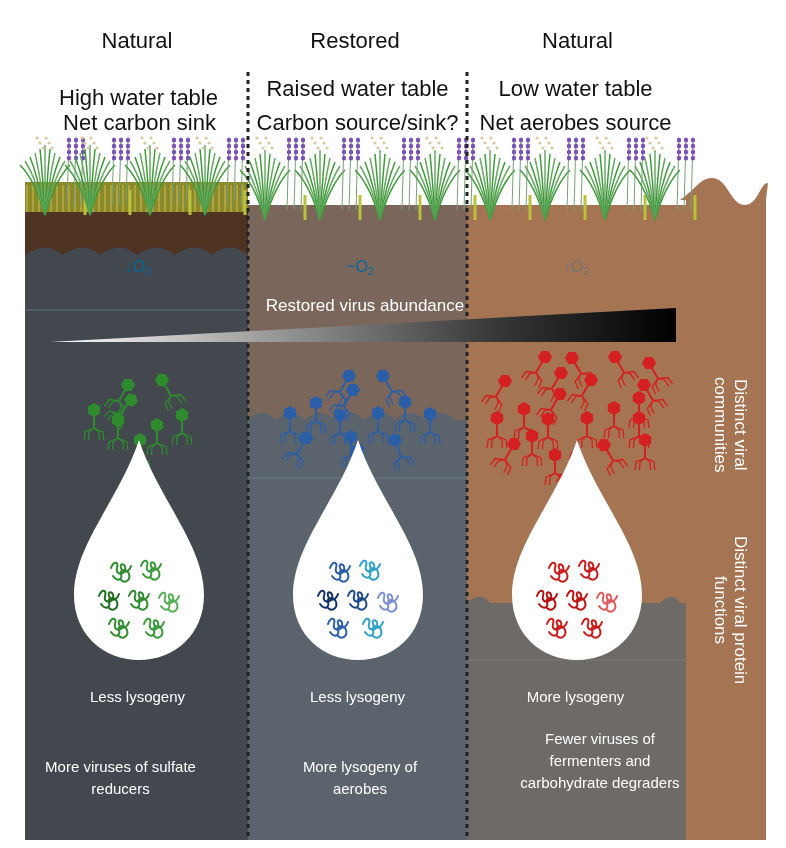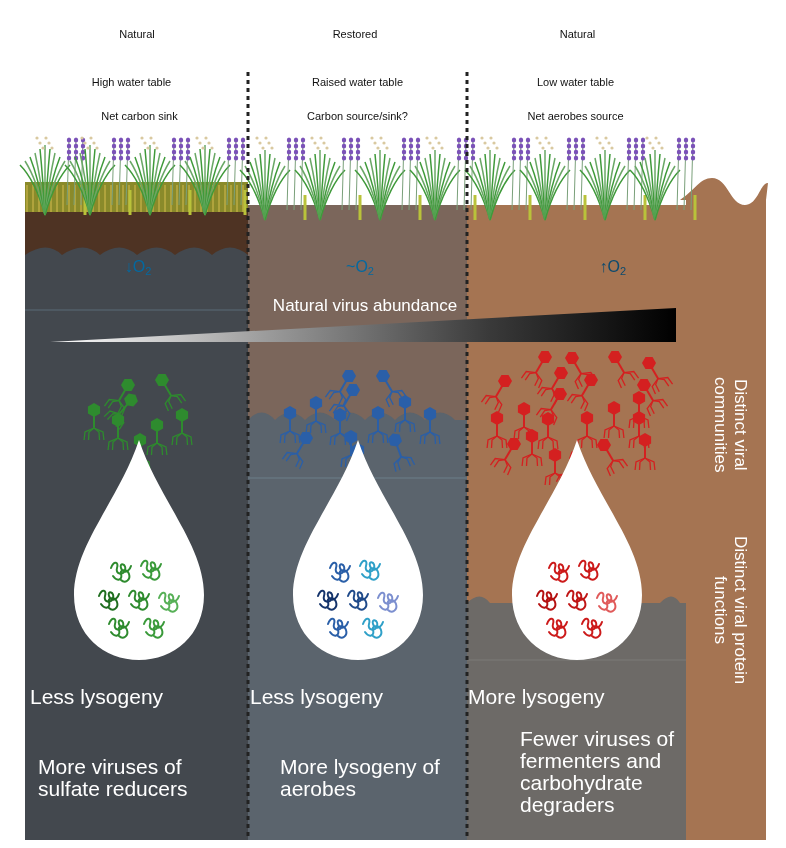--- a/index.html
+++ b/index.html
@@ -1,24 +1,24 @@
 <!DOCTYPE html>
 <html><head>
 <meta charset="utf-8">
 <style>
   html, body { margin:0; padding:0; background:#ffffff; }
   body { width:786px; height:848px; position:relative; overflow:hidden; font-family:"Liberation Sans", "DejaVu Sans", sans-serif; }
   .abs { position:absolute; }
-  .hdr { position:absolute; text-align:center; color:#111; font-size:11px; }
+  .hdr { position:absolute; text-align:center; color:#111; font-size:22px; }
   .col-title { top:28px; }
   .sub1 { top:76px; }
   .sub2 { top:110px; }
   .o2 { position:absolute; top:258px; font-size:16px; text-align:center; width:100px; }
   .o2 sub { font-size:11px; vertical-align:-3px; }
-  .label-w { position:absolute; color:#fff; text-align:left; font-size:21px; line-height:22px; }
+  .label-w { position:absolute; color:#fff; text-align:center; font-size:15px; line-height:22px; }
   .vert { position:absolute; color:#fff; font-size:17px; line-height:20px; writing-mode:vertical-rl; text-align:center; }
   svg { position:absolute; left:0; top:0; }
 </style>
 </head>
 <body>
 
 <svg width="786" height="848" viewBox="0 0 786 848">
   <defs>
     <linearGradient id="wedgeGrad" x1="0" x2="1" y1="0" y2="0">
       <stop offset="0" stop-color="#ffffff"></stop>
@@ -928,33 +928,33 @@
           <path d="M-10 -4 c3 -8 8 -6 6 0 c-2 6 6 8 8 2 c2 -6 -6 -8 -4 -2 c2 6 8 4 10 -2 M-8 4 c4 6 10 4 8 -2 c-2 -4 6 -6 8 0 c2 6 -4 10 -8 6" stroke="#cc1a1a" stroke-width="2" fill="none" stroke-linecap="round"></path>
         </g>
       </g>
     </g>
 </svg>
 
 <div class="hdr col-title" style="left:42px;width:190px;">Natural</div>
 <div class="hdr col-title" style="left:260px;width:190px;">Restored</div>
 <div class="hdr col-title" style="left:480px;width:195px;">Natural</div>
 
-<div class="hdr sub1" style="left:24px;width:215px;">High water table</div>
+<div class="hdr sub1" style="left:31px;width:215px;margin-top:9px;">High water table</div>
 <div class="hdr sub1" style="left:250px;width:215px;">Raised water table</div>
 <div class="hdr sub1" style="left:468px;width:215px;">Low water table</div>
 
 <div class="hdr sub2" style="left:32px;width:215px;">Net carbon sink</div>
 <div class="hdr sub2" style="left:250px;width:215px;">Carbon source/sink?</div>
 <div class="hdr sub2" style="left:468px;width:215px;">Net aerobes source</div>
 
 <div class="o2" style="left:88px;color:#0369a1;"><span>↓</span><span>O</span><sub>2</sub></div>
 <div class="o2" style="left:310px;color:#0369a1;"><span>~</span><span>O</span><sub>2</sub></div>
-<div class="o2" style="left:526px;color:#0c4a6e;text-align:right;"><span>↑</span><span>O</span><sub>2</sub></div>
-
-<div class="abs" style="left:250px;top:296px;width:230px;color:#fff;font-size:17px;text-align:center;">Natural virus abundance</div>
+<div class="o2" style="left:526px;color:#737373;"><span>↑</span><span>O</span><sub>2</sub></div>
+
+<div class="abs" style="left:250px;top:296px;width:230px;color:#fff;font-size:17px;text-align:center;">Restored virus abundance</div>
 
 <div class="label-w" style="left:30px;top:686px;width:215px;">Less lysogeny</div>
 <div class="label-w" style="left:250px;top:686px;width:215px;">Less lysogeny</div>
 <div class="label-w" style="left:468px;top:686px;width:215px;">More lysogeny</div>
 
 <div class="label-w" style="left:38px;top:756px;width:165px;">More viruses of sulfate reducers</div>
 <div class="label-w" style="left:280px;top:756px;width:160px;">More lysogeny of aerobes</div>
 <div class="label-w" style="left:520px;top:728px;width:160px;">Fewer viruses of fermenters and carbohydrate degraders</div>
 
 <div class="vert" style="left:700px;top:365px;height:120px;width:50px;">Distinct viral communities</div>

